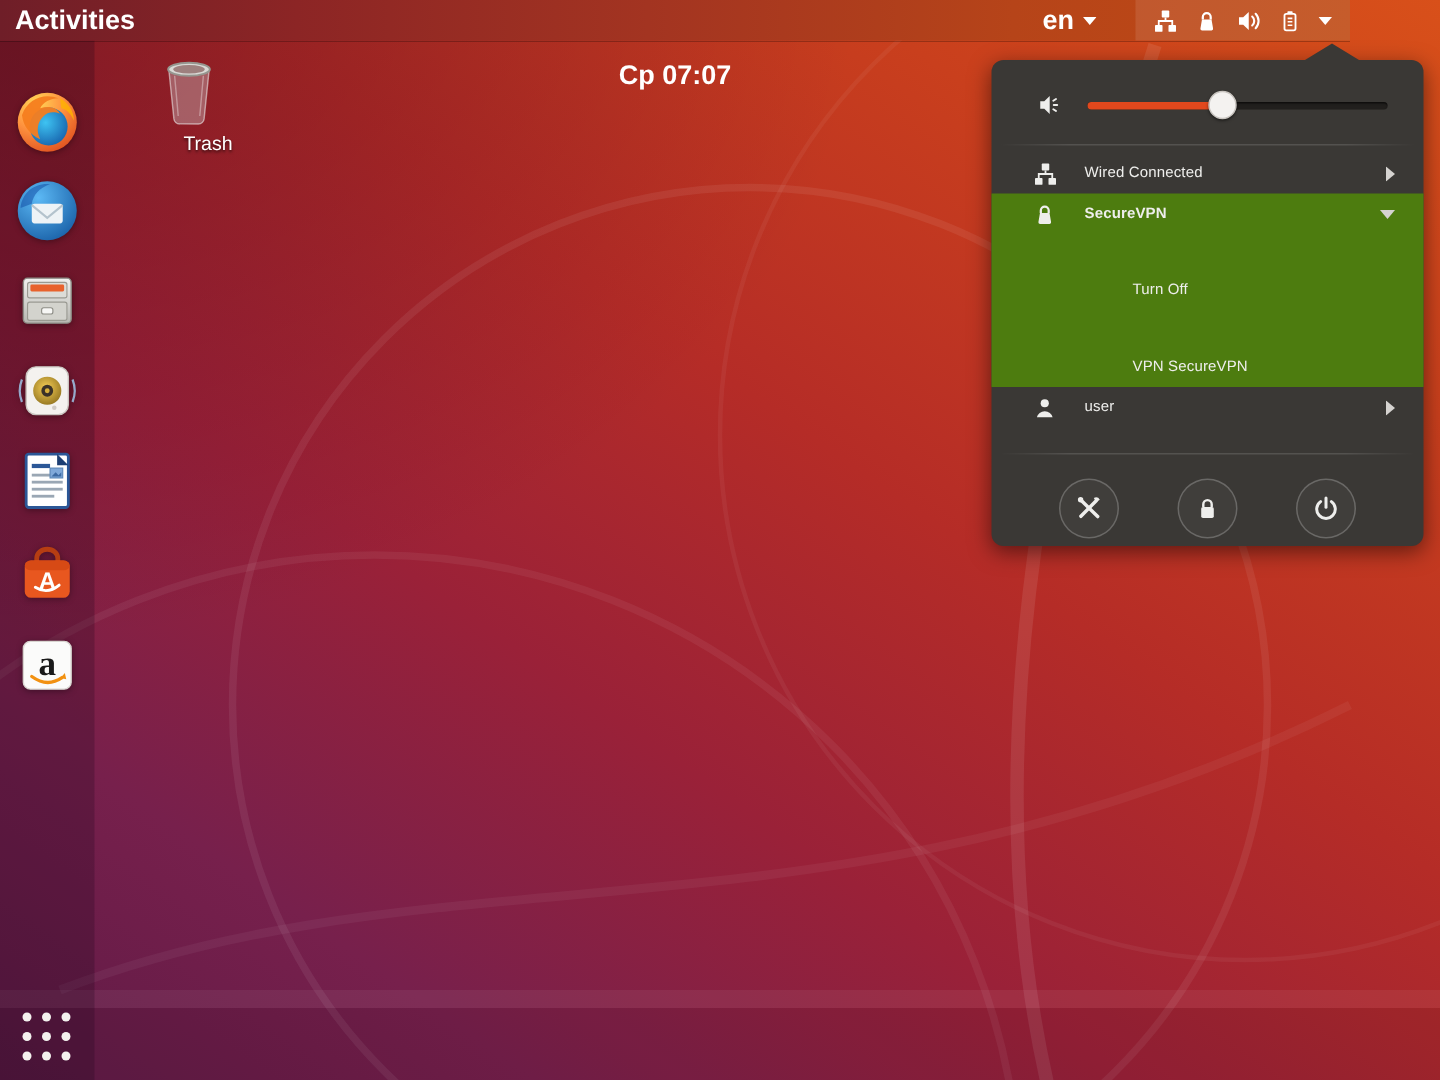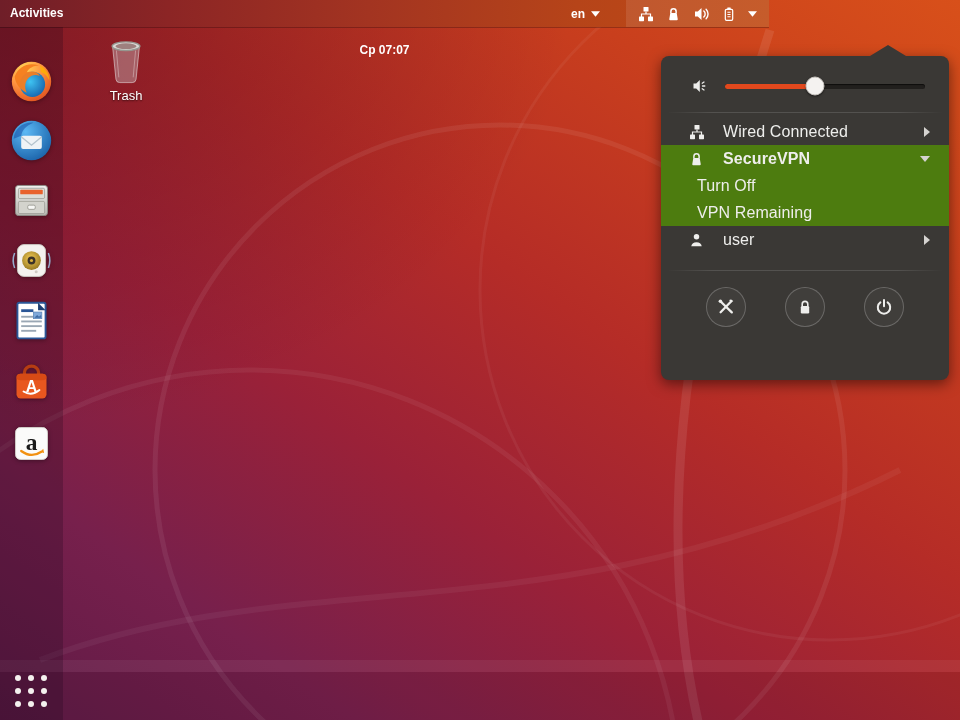--- a/index.html
+++ b/index.html
@@ -4,65 +4,65 @@
 <style>
   html,body{margin:0;padding:0;width:960px;height:720px;overflow:hidden;
     font-family:"Liberation Sans",sans-serif;-webkit-font-smoothing:antialiased;}
   .screen{position:relative;width:960px;height:720px;overflow:hidden;
     background:linear-gradient(215deg,#d8501a 0%,#c93f1d 20%,#b52c27 42%,#9a2138 62%,#77204c 82%,#5e1a46 100%);}
   .screen::before{content:"";position:absolute;inset:0;
     background:radial-gradient(ellipse at 0% 0%, rgba(60,0,25,.38), transparent 42%);pointer-events:none;}
   .wallart{position:absolute;inset:0;pointer-events:none;}
 
   
-  .topbar{position:absolute;left:0;top:0;width:769px;height:27px;
+  .topbar{position:absolute;left:0;top:0;width:900px;height:27px;
     background:linear-gradient(90deg,#6f1e28 0%,#8c2525 22%,#a33421 48%,#b64419 75%,#c04a14 100%);
-    box-shadow:0 1px 0 rgba(0,0,0,.25);color:#fff;font-size:12px;z-index:5;}
+    box-shadow:0 1px 0 rgba(0,0,0,.25);color:#fff;font-size:18px;z-index:5;}
   .activities{position:absolute;left:0;top:0;height:27px;line-height:27px;padding:0 10px;font-weight:700;cursor:pointer;}
   .clock{position:absolute;left:0;right:0;top:0;height:27px;line-height:27px;text-align:center;font-weight:700;margin-top:37px;}
   .status{position:absolute;right:0;top:0;height:27px;display:flex;align-items:center;margin-left:32px;}
   .kbd{display:flex;align-items:center;gap:6px;margin-right:26px;font-weight:700;cursor:pointer;}
   .sysgroup{display:flex;align-items:center;gap:12px;height:27px;padding:0 12px;
     background:rgba(255,255,255,.10);cursor:pointer;}
   .sysgroup svg{display:block;}
 
   
   .dock{position:absolute;left:0;top:27px;bottom:0;width:63px;background:rgba(24,4,26,.24);z-index:4;}
   .dock-item{position:absolute;left:8px;width:46px;height:46px;display:flex;align-items:center;justify-content:center;cursor:pointer;}
   .dock-item svg{width:45px;height:45px;display:block;filter:drop-shadow(0 1px 2px rgba(0,0,0,.35));}
   .show-apps{position:absolute;left:8px;bottom:8px;width:46px;height:42px;display:grid;
     grid-template-columns:repeat(3,1fr);place-items:center;padding:2px 4px;box-sizing:border-box;cursor:pointer;}
   .show-apps i{width:6px;height:6px;border-radius:50%;background:#f4f1ee;display:block;}
 
   
-  .trash{position:absolute;left:97px;top:37px;width:58px;text-align:center;cursor:pointer;z-index:2;}
+  .trash{position:absolute;left:97px;top:37px;width:58px;text-align:right;cursor:pointer;z-index:2;}
   .trash svg{width:46px;height:50px;display:block;margin:0 auto;}
   .trash-label{margin-top:1px;color:#fff;font-size:13px;text-shadow:0 1px 2px rgba(0,0,0,.65);}
 
   
-  .menu{position:absolute;left:661px;top:56px;width:288px;height:324px;background:#3a3835;
-    border-radius:8px;box-shadow:0 4px 14px rgba(0,0,0,.5);z-index:10;color:#eeeeec;font-size:16px;}
+  .menu{position:absolute;left:661px;top:40px;width:288px;height:324px;background:#3a3835;
+    border-radius:8px;box-shadow:0 4px 14px rgba(0,0,0,.5);z-index:10;color:#eeeeec;font-size:10px;}
   .menu-arrow{position:absolute;top:-11px;left:209px;width:0;height:0;
     border-left:18px solid transparent;border-right:18px solid transparent;border-bottom:11px solid #3a3835;}
   .volume-row{margin-top:8px;height:44px;display:flex;align-items:center;padding:0 24px 0 30px;}
   .volume-row .vicon{width:18px;margin-right:16px;flex:none;}
   .slider{flex:1;height:20px;display:flex;align-items:center;cursor:pointer;}
   .track{position:relative;width:100%;height:5px;border-radius:3px;background:#211f1d;box-shadow:inset 0 1px 1px rgba(0,0,0,.6);}
   .fill{position:absolute;left:0;top:0;bottom:0;border-radius:3px;background:#e1481d;}
   .handle{position:absolute;top:50%;width:17px;height:17px;border-radius:50%;background:#f4f2f0;
     border:1px solid #c9c5c0;box-shadow:0 1px 2px rgba(0,0,0,.5);transform:translate(-50%,-50%);cursor:grab;}
   .sep{height:1px;margin:4px 0;
     background:linear-gradient(90deg,transparent 2%,rgba(255,255,255,.13) 18%,rgba(255,255,255,.13) 82%,transparent 98%);}
   .sep.pre-buttons{margin-top:17px;}
   .row{height:27px;display:flex;align-items:center;padding-left:28px;cursor:pointer;}
   .row .ricon{width:16px;margin-right:18px;flex:none;display:flex;}
   .row .rlabel{flex:1;letter-spacing:.1px;}
   .row .rlabel.bold{font-weight:700;}
   .row .rarrow{margin-right:19px;flex:none;display:flex;}
-  .row.indent{padding-left:36px;}
+  .row.indent{padding-left:94px;margin-top:24px;}
   .net-row{margin-top:5px;}
   .submenu{background:#4d7c0f;}
   .btnrow{margin-top:16px;height:40px;display:flex;justify-content:space-between;padding:0 45px;}
   .circle-btn{width:40px;height:40px;border-radius:50%;background:rgba(255,255,255,.03);
     border:1px solid rgba(255,255,255,.22);display:flex;align-items:center;justify-content:center;cursor:pointer;padding:0;}
   .wband{position:absolute;left:0;right:0;top:660px;height:12px;background:rgba(255,255,255,.06);pointer-events:none;}
   .wband2{position:absolute;left:0;right:0;top:672px;height:48px;background:rgba(0,0,0,.07);pointer-events:none;}
 </style>
 </head>
 <body>
@@ -281,21 +281,21 @@
         <span class="rarrow">
           <svg width="10" height="6" viewBox="0 0 10 6">
               <path d="M0 0h10L5 6z" fill="#d5d3d0"></path>
             </svg>
         </span>
       </div>
       <div class="row indent">
         <span class="rlabel">Turn Off</span>
       </div>
       <div class="row indent">
-        <span class="rlabel">VPN Remaining</span>
+        <span class="rlabel">VPN SecureVPN</span>
       </div>
     </div>
 
 
     <div class="row">
       <span class="ricon">
         <svg width="15" height="16" viewBox="0 0 16 16">
           <circle cx="8" cy="4.6" r="2.9" fill="#eeeeec"></circle>
           <path d="M2.4 14.6a5.7 5.2 0 0 1 11.2 0z" fill="#eeeeec"></path>
         </svg>

